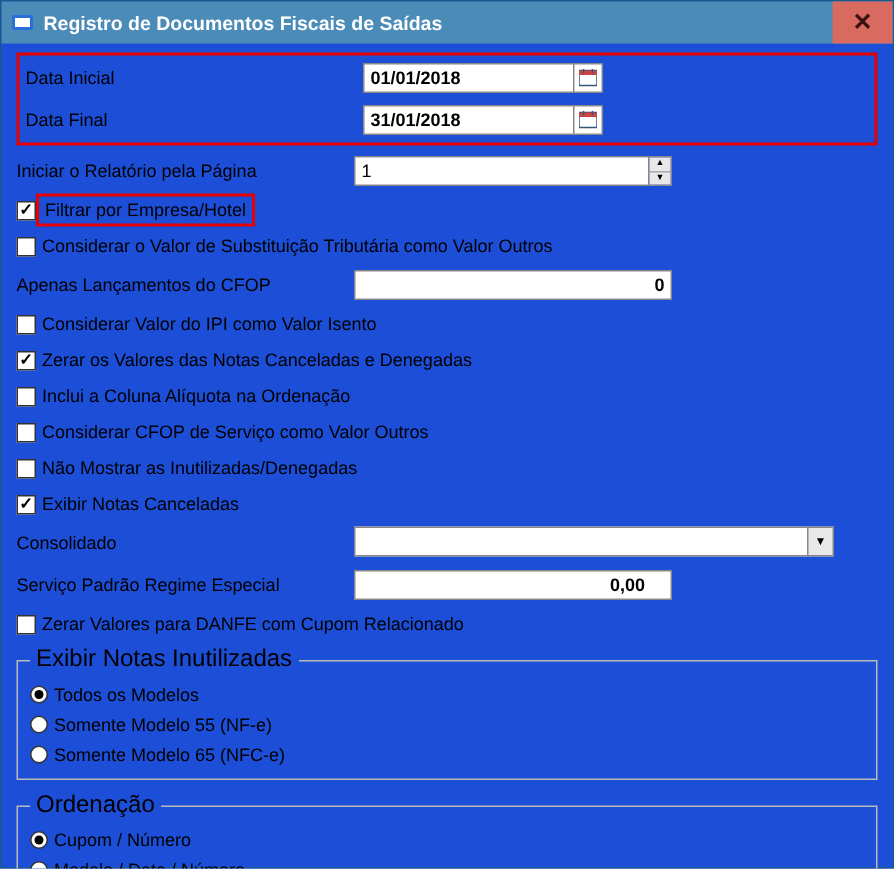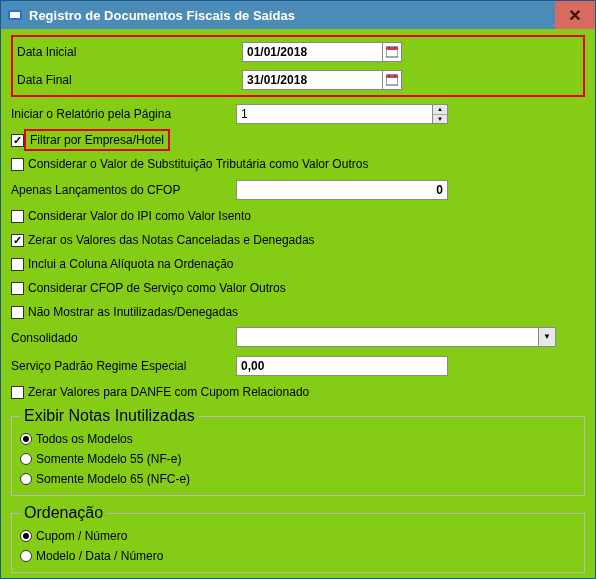--- a/index.html
+++ b/index.html
@@ -1,19 +1,19 @@
 <!DOCTYPE html>
 <html><head>
 <meta charset="utf-8">
 <style>
   * { box-sizing: border-box; font-family: "Segoe UI", Tahoma, sans-serif; }
   html, body { margin: 0; padding: 0; }
   body { background: #f0f0f0; width: 596px; height: 579px; overflow: hidden; }
 
-  .window { width: 596px; height: 579px; border: 1px solid #1a5a8a; background: #84cc16; display: flex; flex-direction: column; }
+  .window { width: 596px; height: 579px; border: 1px solid #1a5a8a; background: #1d4ed8; display: flex; flex-direction: column; }
 
   .titlebar { height: 28px; background: #4b8bb8; display: flex; align-items: center; padding: 0 6px 0 6px; }
   .titlebar .app-icon { width: 16px; height: 16px; margin-right: 6px; }
   .titlebar .title { color: #fff; font-size: 13px; font-weight: 600; flex: 1; }
   .closebtn { width: 40px; height: 28px; background: #d96a5f; display: flex; align-items: center; justify-content: center; color: #3a1010; font-weight: bold; font-size: 16px; cursor: pointer; margin-right: -6px; }
 
   .content { flex: 1; padding: 6px 10px 0 10px; display: flex; flex-direction: column; font-size: 12px; color: #000; }
 
   .row { display: flex; align-items: center; height: 26px; margin-bottom: 2px; }
   .lbl { width: 225px; }
@@ -33,21 +33,21 @@
   .spin-btns { width: 16px; display: flex; flex-direction: column; border: 1px solid #888; }
   .spin-btns div { flex:1; background:#e8e8e8; display:flex; align-items:center; justify-content:center; font-size:6px; cursor:pointer; }
   .spin-btns div:first-child { border-bottom:1px solid #aaa; }
 
   .cfop-input { width: 212px; height: 20px; border: 1px solid #888; background:#fff; text-align:right; padding:1px 4px; font-weight:bold; font-size:12px; }
 
   .combo-wrap { display:inline-flex; align-items: stretch; width: 320px; }
   .combo-field { flex:1; height:20px; border:1px solid #888; background:#fff; border-right:none; }
   .combo-btn { width:18px; height:20px; border:1px solid #888; background:#e8e8e8; display:flex; align-items:center; justify-content:center; font-size:8px; cursor:pointer; }
 
-  .money-input { width: 212px; height:20px; border:1px solid #888; background:#fff; padding:1px 4px; font-weight:bold; font-size:12px; }
+  .money-input { width: 212px; height:20px; border:1px solid #888; background:#fff; text-align:right; padding:1px 17px; font-weight:bold; font-size:12px; }
 
   .chk-row { display:flex; align-items:center; height:22px; margin-bottom:2px; }
   .chk { width:13px; height:13px; border:1px solid #333; background:#fff; display:inline-flex; align-items:center; justify-content:center; margin-right:4px; cursor:pointer; }
   .chk.checked::after { content:"✓"; font-size:11px; line-height:11px; color:#000; font-weight:bold; }
 
   .hl-red { border:2px solid #e80000; padding:2px 4px; margin:-2px -4px; }
   .hl-red-full { border:2px solid #e80000; padding:2px 4px; margin-bottom:4px; }
 
   fieldset { border:1px solid #bbb; margin:2px 0 6px 0; padding:4px 8px 6px 8px; }
   legend { font-size:16px; padding:0 4px; }
@@ -154,20 +154,24 @@
         <span>Inclui a Coluna Alíquota na Ordenação</span>
       </div>
     <div class="chk-row">
         <span class="chk"></span>
         <span>Considerar CFOP de Serviço como Valor Outros</span>
       </div>
     <div class="chk-row">
         <span class="chk"></span>
         <span>Não Mostrar as Inutilizadas/Denegadas</span>
       </div>
+    <div class="chk-row">
+        <span class="chk checked"></span>
+        <span>Exibir Notas Canceladas</span>
+      </div>
 
     <div class="row">
       <div class="lbl">Consolidado</div>
       <div class="valcell">
         <span class="combo-wrap">
           <span class="combo-field"></span>
           <span class="combo-btn">▼</span>
         </span>
       </div>
     </div>

